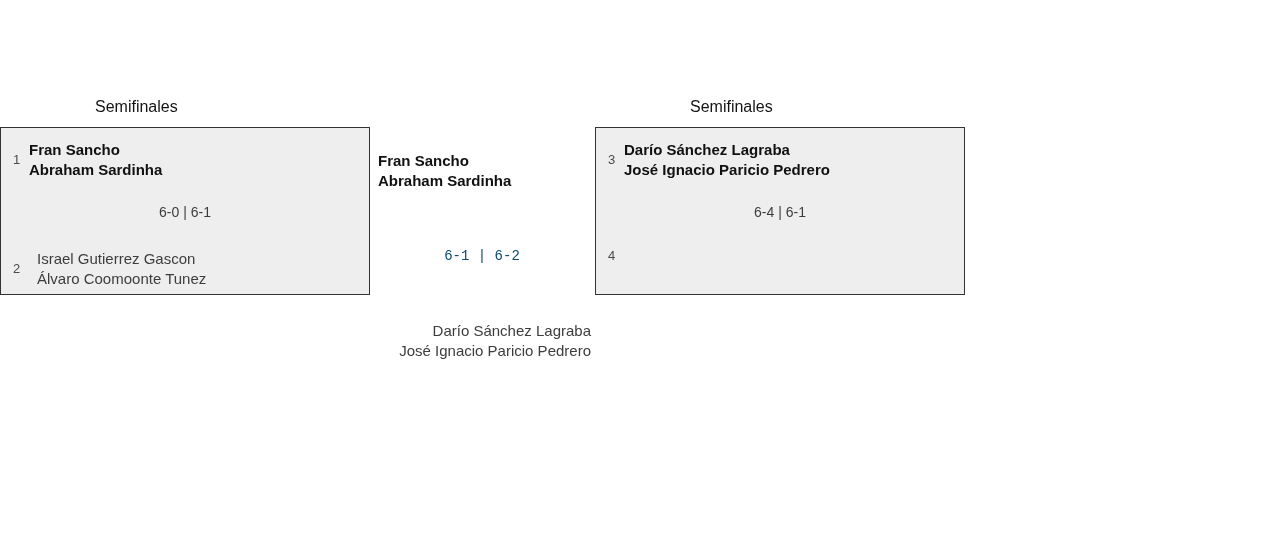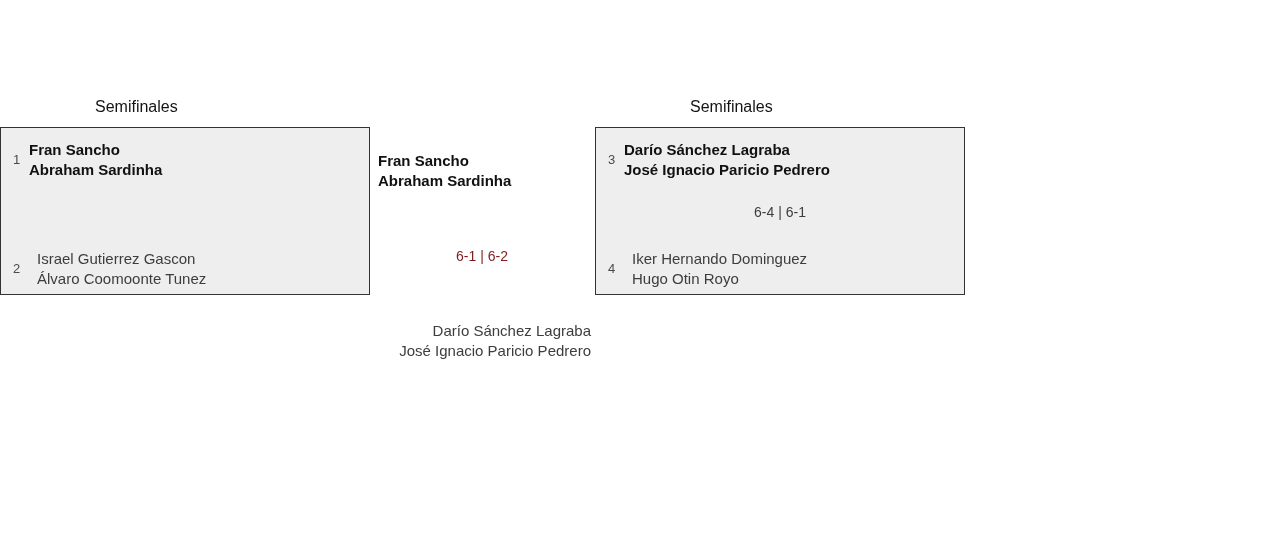--- a/index.html
+++ b/index.html
@@ -128,23 +128,24 @@
     white-space: pre-line;
     text-align: left;
   }
   #score-final {
     position: absolute;
     left: 392px;
     top: 247px;
     width: 180px;
     font-size: 14px;
     line-height: 18px;
-    color: #7f1d1d;
+    color: #0c4a6e;
     text-align: center;
     white-space: nowrap;
+    font-family: Liberation Mono, monospace;
   }
   #final-runnerup {
     position: absolute;
     left: 310px;
     top: 321px;
     width: 281px;
     font-size: 15px;
     line-height: 19.5px;
     font-weight: 400;
     color: #3d3d3d;
@@ -169,31 +170,30 @@
       <span class="seed">1</span>
       <span class="team-names winner">Fran Sancho
 Abraham Sardinha</span>
     </div>
     <div class="team-row bottom">
       <span class="seed">2</span>
       <span class="team-names loser">Israel Gutierrez Gascon
 Álvaro Coomoonte Tunez</span>
     </div>
   </div>
+  <div class="match-score" id="score-sf1">6-0 | 6-1</div>
 
   <div class="match-box" id="match-box-sf2">
     <div class="team-row top">
       <span class="seed">3</span>
       <span class="team-names winner">Darío Sánchez Lagraba
 José Ignacio Paricio Pedrero</span>
     </div>
     <div class="team-row bottom">
       <span class="seed">4</span>
-      <span class="team-names loser">Iker Hernando Dominguez
-Hugo Otin Royo</span>
     </div>
   </div>
   <div class="match-score" id="score-sf2">6-4 | 6-1</div>
 
   <div id="final-winner">Fran Sancho
 Abraham Sardinha</div>
   <div id="score-final">6-1 | 6-2</div>
   <div id="final-runnerup">Darío Sánchez Lagraba
 José Ignacio Paricio Pedrero</div>
 

